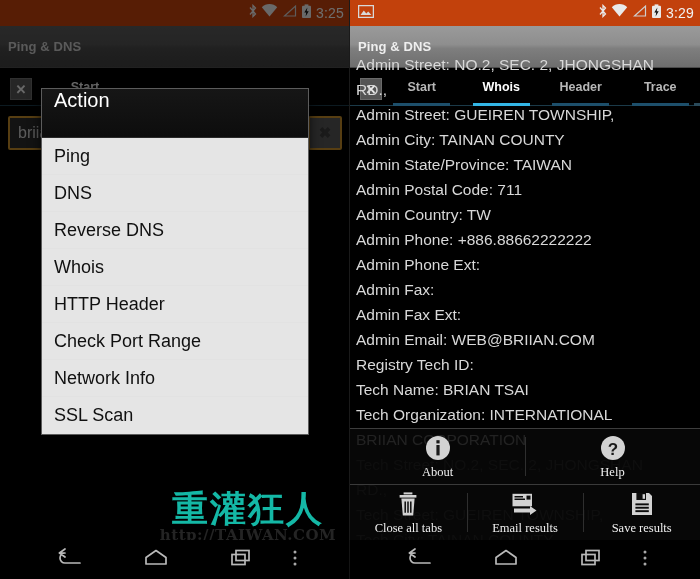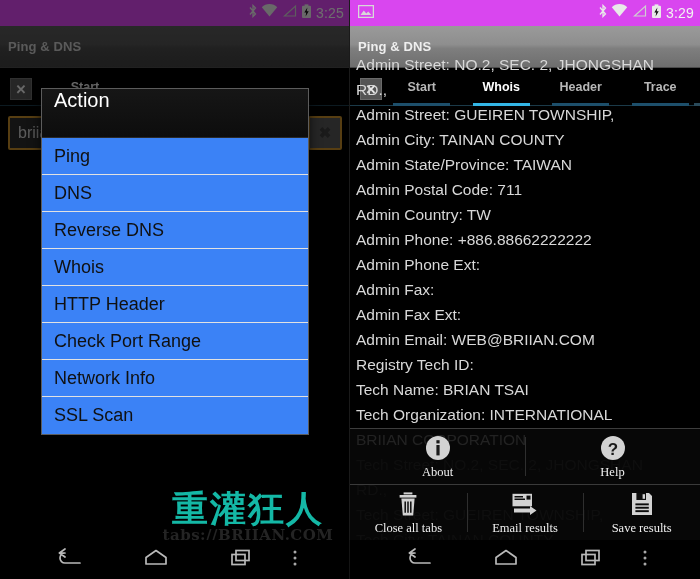--- a/index.html
+++ b/index.html
@@ -11,21 +11,21 @@
   .screen { position:relative; width:700px; height:579px; background:#000; }
 
   
   .panel { position:absolute; top:0; width:350px; height:540px; background:#000; overflow:hidden; }
   .panel-left  { left:0;   }
   .panel-right { left:350px; }
   .panel-divider { position:absolute; left:349px; top:0; width:1px; height:540px; background:#1a1a1a; }
 
   
   .statusbar {
-    position:relative; height:26px; background:#d946ef;
+    position:relative; height:26px; background:#c2410c;
     display:flex; align-items:center; padding:0 6px 0 8px;
   }
   .sb-left { display:flex; align-items:center; gap:4px; flex:1; }
   .sb-right { display:flex; align-items:center; gap:4px; }
   .sb-time { color:#f2f2f2; font-size:14px; letter-spacing:0.2px; }
   .ic { display:block; }
 
   
   .actionbar {
     height:42px; display:flex; align-items:center; padding:0 0 0 8px;
@@ -90,21 +90,21 @@
   .dialog-header {
     height:49px; background:linear-gradient(to bottom,#161616,#0d0d0d);
     display:flex; padding:0 12px;
     border-bottom:1px solid #2a2a2a;
   }
   .dialog-title { color:#fff; font-size:20px; }
   .dialog-list { background:#fafafa; }
   .dlg-item {
     height:37px; display:flex; align-items:center; padding:0 12px;
     color:#101010; font-size:18px; border-bottom:1px solid #e2e2e2;
-    background:#3b82f6;
+    background:#e5e5e5;
   }
   .dlg-item:last-child { border-bottom:none; }
 
   
   .whois {
     position:absolute; left:0; top:52px; right:0; bottom:0;
     padding:0 6px; color:#d8d8d8; font-size:15.5px; line-height:25px;
     white-space:pre-wrap; word-break:break-word;
   }
   .whois .dimline { color:#3a3a3a; }
@@ -219,21 +219,21 @@
         <div class="dlg-item">Whois</div>
         <div class="dlg-item">HTTP Header</div>
         <div class="dlg-item">Check Port Range</div>
         <div class="dlg-item">Network Info</div>
         <div class="dlg-item">SSL Scan</div>
       </div>
     </div>
 
     <div class="watermark">
       <div class="wm-cn">重灌狂人</div>
-      <div class="wm-url">tabs://BRIIAN.COM</div>
+      <div class="wm-url">http://TAIWAN.COM</div>
     </div>
 
   </div>
 
   <div class="panel-divider"></div>
 
   <div class="panel panel-right">
 
     <div class="statusbar">
       <div class="sb-left">

